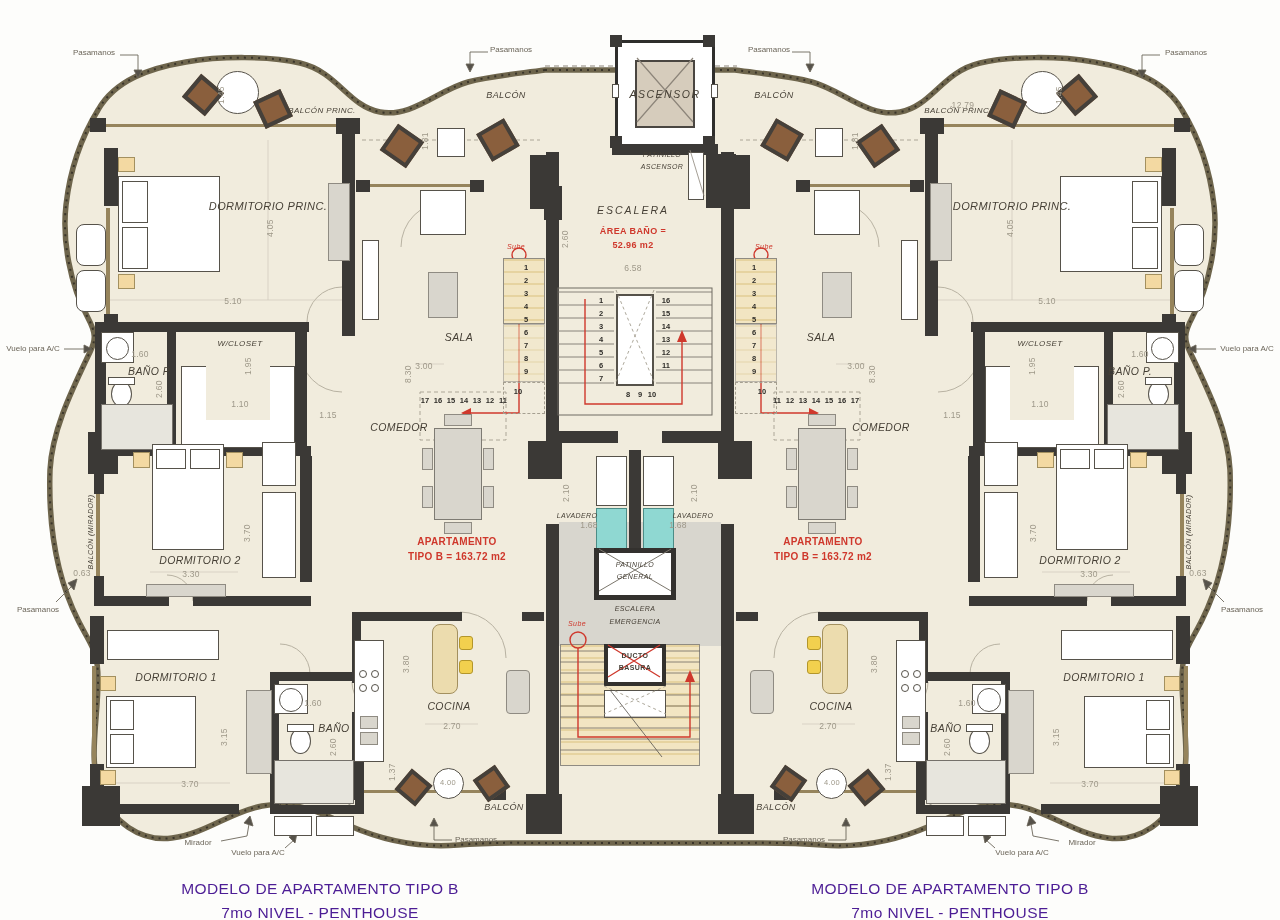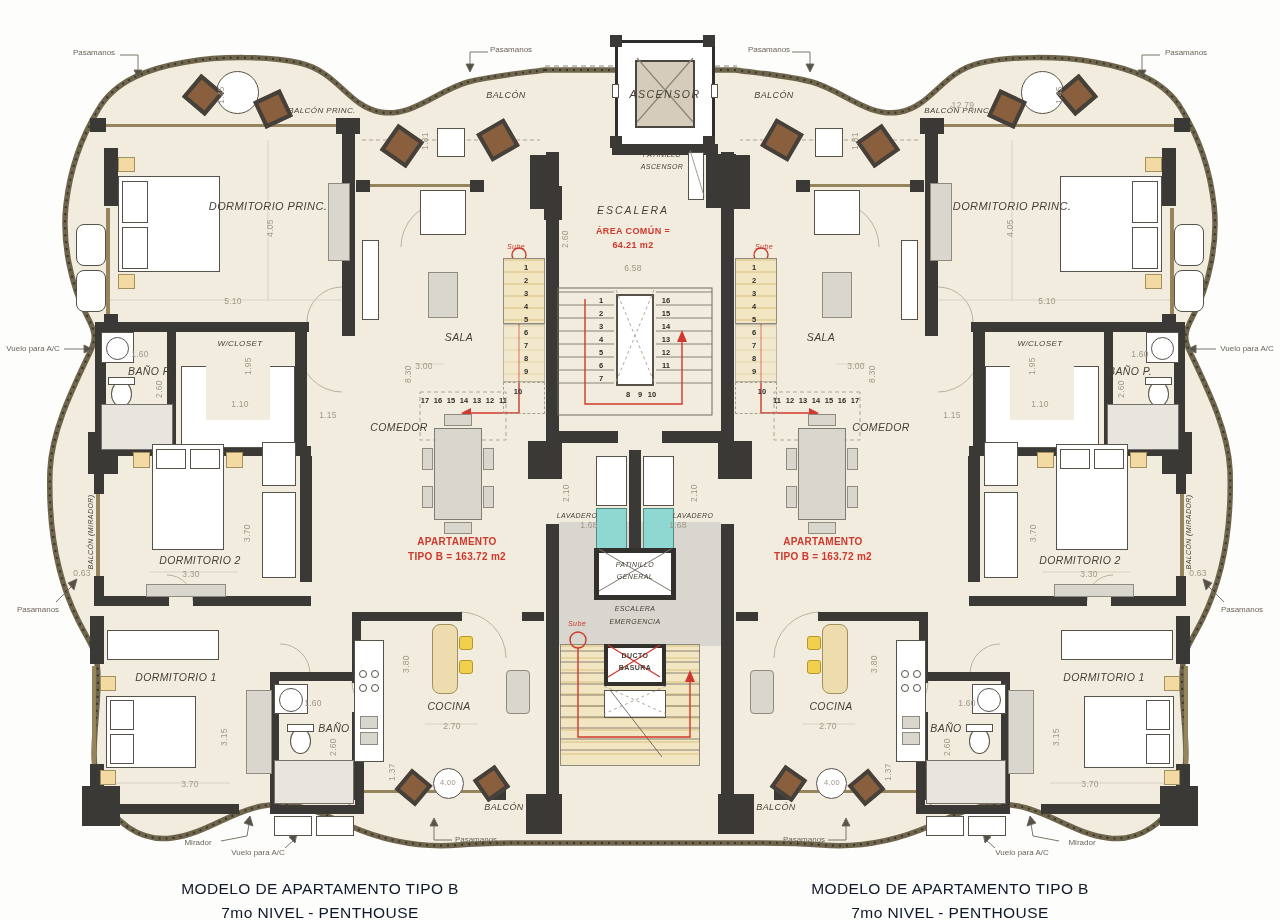--- a/index.html
+++ b/index.html
@@ -33,21 +33,21 @@
   .t.v{transform:translate(-50%,-50%) rotate(-90deg)}
   .m .t{transform:translate(-50%,-50%) scaleX(-1)}
   .m .t.v{transform:translate(-50%,-50%) scaleX(-1) rotate(-90deg)}
   .lbl{font:italic 10.5px/1.1 "Liberation Sans",sans-serif;color:#453f35;letter-spacing:.4px}
   .s12{font-size:11px}.s9{font-size:9px}.s8{font-size:8px}.s7{font-size:7px}
   .dim{font:8.5px/1 "Liberation Sans",sans-serif;color:#9e9889;letter-spacing:.3px}
   .num{font:bold 7.5px/1 "Liberation Sans",sans-serif;color:#2e2c28}
   .call{font:8px/1 "Liberation Sans",sans-serif;color:#6c665a}
   .redl{color:#cf382c;font-weight:bold;font-style:normal}
   .redlbl{font:bold 10px/1 "Liberation Sans",sans-serif;color:#cf382c;letter-spacing:.3px}
-  .title{font:15.5px/1 "Liberation Sans",sans-serif;color:#0f172a;letter-spacing:.4px}
+  .title{font:15.5px/1 "Liberation Sans",sans-serif;color:#4c1d95;letter-spacing:.4px}
 </style>
 </head>
 <body>
 
 <div class="stage">
 
   <svg id="bgsvg" width="1280" height="920" viewBox="0 0 1280 920">
     <path fill="#f1ecdd" stroke="#6e654c" stroke-width="5.5" d="
       M 545 70 L 735 70
       C 765 74 790 76 812 82 C 842 90 868 118 900 112 C 932 106 942 72 980 63
@@ -395,22 +395,22 @@
     <g stroke="#cf382c" stroke-width="1.3" fill="none">
       <path d="M608 645 L660 677 M660 645 L608 677"></path>
     </g>
   </svg>
 
   <div class="layer" id="corelabels">
     <span class="t lbl" style="left:665px;top:91px;letter-spacing:1.5px">ASCENSOR</span>
     <span class="t lbl s7" style="left:662px;top:151px">PATINILLO</span>
     <span class="t lbl s7" style="left:662px;top:163px">ASCENSOR</span>
     <span class="t lbl" style="left:633px;top:207px;letter-spacing:2px">ESCALERA</span>
-    <span class="t lbl redl s9" style="left:633px;top:228px">ÁREA COMÚN =</span>
-    <span class="t lbl redl s9" style="left:633px;top:242px">64.21 m2</span>
+    <span class="t lbl redl s9" style="left:633px;top:228px">ÁREA BAÑO =</span>
+    <span class="t lbl redl s9" style="left:633px;top:242px">52.96 m2</span>
     <span class="t dim" style="left:633px;top:264px">6.58</span>
     <span class="t dim v" style="left:565px;top:235px">2.60</span>
     <span class="t num" style="left:601px;top:297px">1</span>
     <span class="t num" style="left:601px;top:310px">2</span>
     <span class="t num" style="left:601px;top:323px">3</span>
     <span class="t num" style="left:601px;top:336px">4</span>
     <span class="t num" style="left:601px;top:349px">5</span>
     <span class="t num" style="left:601px;top:362px">6</span>
     <span class="t num" style="left:601px;top:375px">7</span>
     <span class="t num" style="left:666px;top:297px">16</span>

